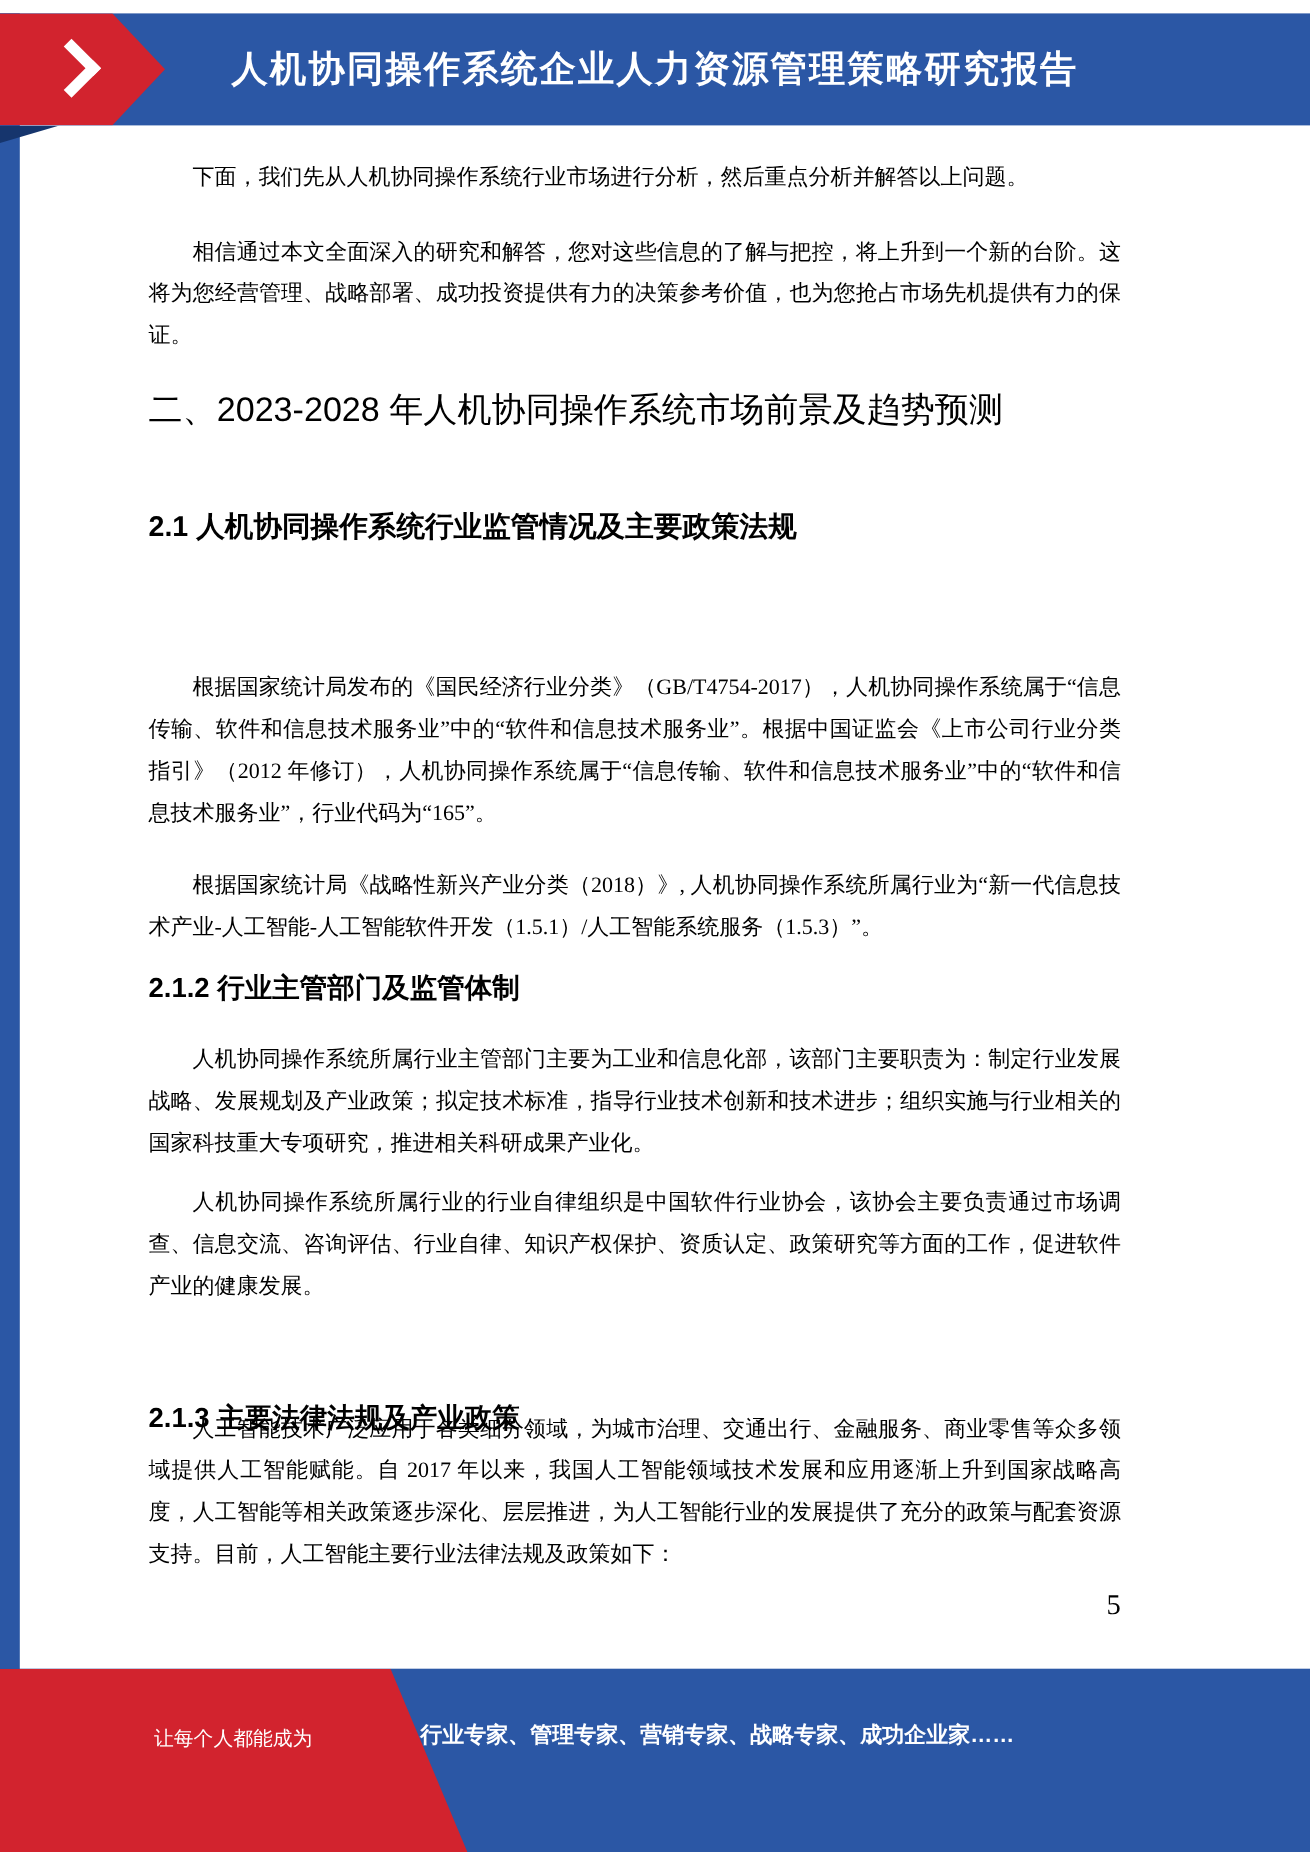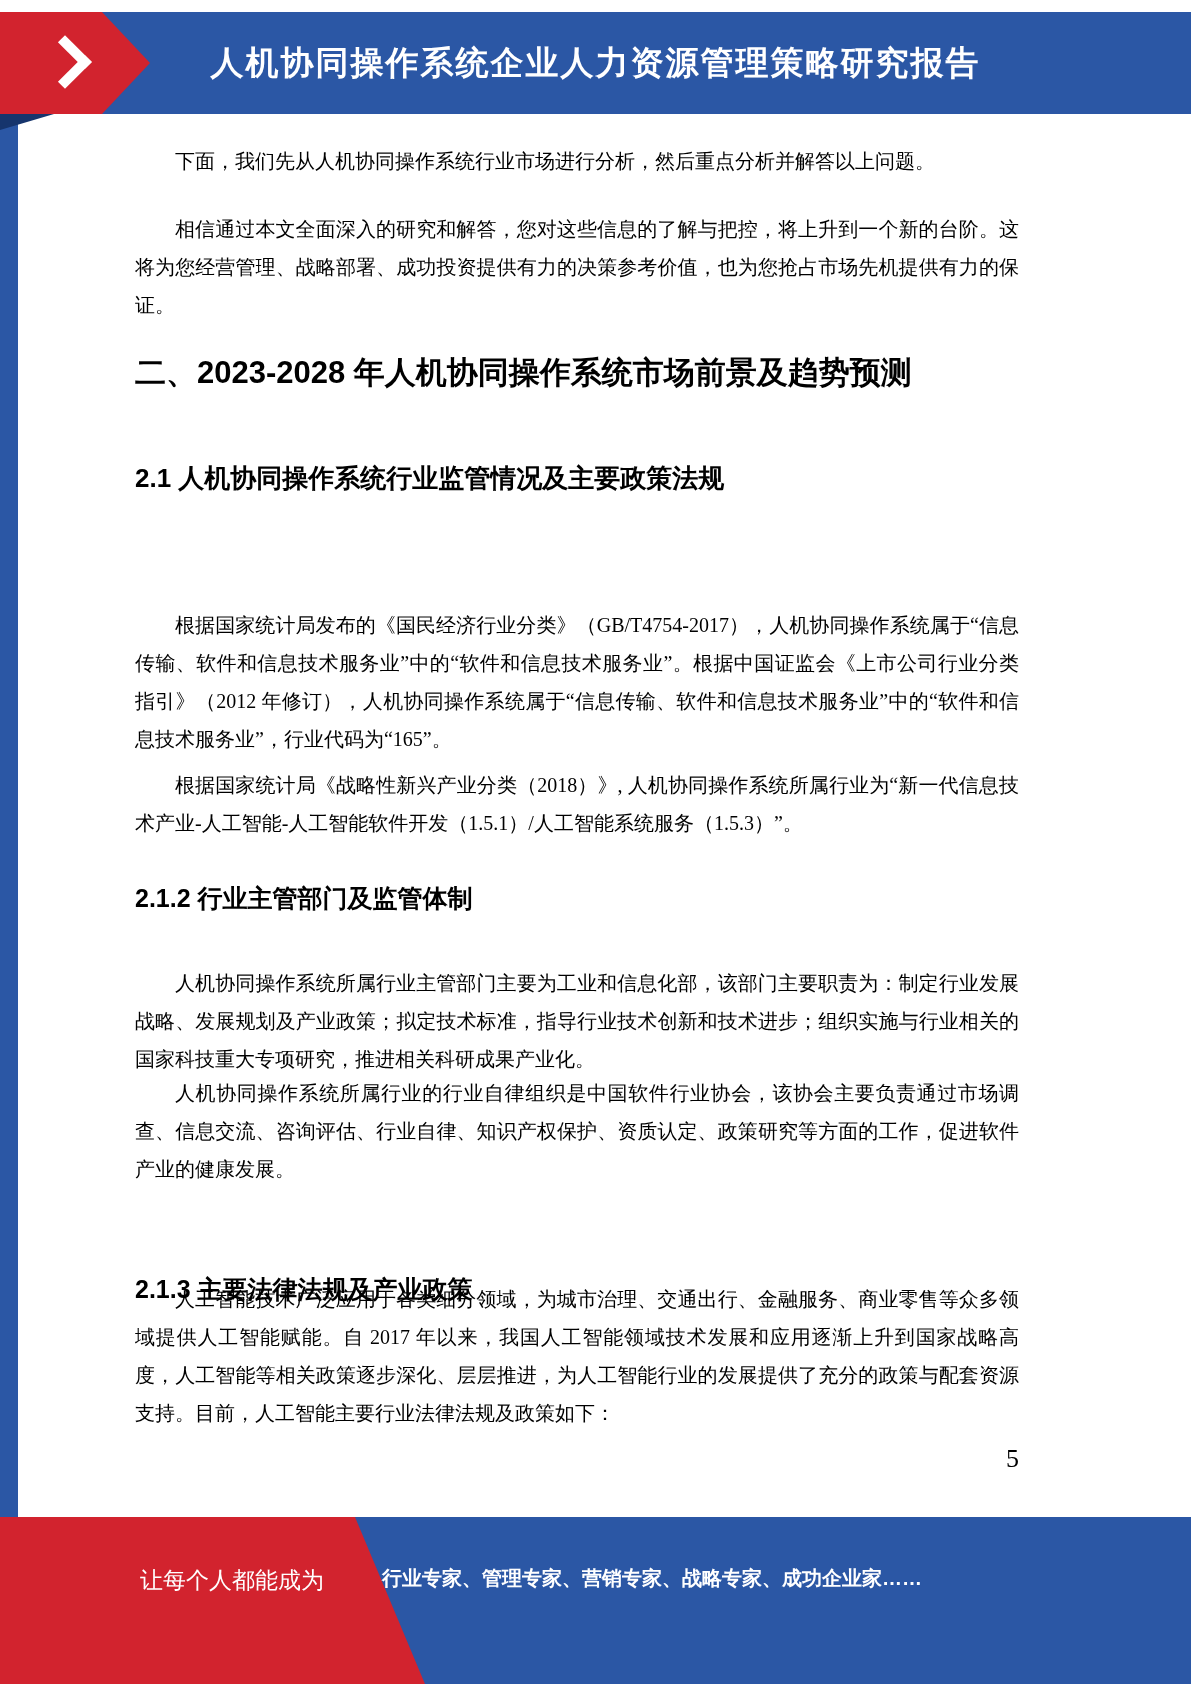--- a/index.html
+++ b/index.html
@@ -51,21 +51,21 @@
     position:absolute; left:135px; width:884px;
     z-index:2;
   }
   .para {
     font-size:20px; line-height:38px;
     text-align:justify; text-indent:2em;
     color:#000;
   }
   .h1 {
     font-family:"Liberation Sans","DejaVu Sans",sans-serif;
-    font-weight:700; font-size:31px; line-height:42px; color:#000;
+    font-weight:400; font-size:31px; line-height:42px; color:#000;
   }
   .h2 {
     font-family:"Liberation Sans","DejaVu Sans",sans-serif;
     font-weight:700; font-size:26px; line-height:36px; color:#000;
   }
   .h3 {
     font-family:"Liberation Sans","DejaVu Sans",sans-serif;
     font-weight:700; font-size:25px; line-height:36px; color:#000;
   }
   .page-number {
@@ -77,22 +77,22 @@
     position:absolute; left:0; right:0; bottom:0; height:179px;
     background:#2b57a5; z-index:3;
   }
   .footer-ribbon {
     position:absolute; left:0; top:0; bottom:0; width:430px;
     background:#d2232e;
     clip-path:polygon(0 0, 355px 0, 430px 100%, 0 100%);
   }
   .footer-slogan-left {
     position:absolute; left:140px; top:47px;
-    color:#ffffff; font-size:23px; line-height:32px;
-    font-family:Liberation Sans, sans-serif;
+    color:#ffffff; font-size:18px; line-height:32px;
+    font-family:Liberation Serif, serif;
     white-space:nowrap;
   }
   .footer-slogan-right {
     position:absolute; left:382px; top:44px;
     color:#ffffff; font-size:20px; line-height:34px;
     font-weight:700;
     font-family:"Liberation Sans","DejaVu Sans",sans-serif;
     white-space:nowrap;
   }
 </style>
@@ -112,24 +112,24 @@
   </div>
 
   <p class="block para" style="top:130px">下面，我们先从人机协同操作系统行业市场进行分析，然后重点分析并解答以上问题。</p>
   <p class="block para" style="top:198px">相信通过本文全面深入的研究和解答，您对这些信息的了解与把控，将上升到一个新的台阶。这将为您经营管理、战略部署、成功投资提供有力的决策参考价值，也为您抢占市场先机提供有力的保证。</p>
 
   <h1 class="block h1" style="top:340px">二、2023-2028 年人机协同操作系统市场前景及趋势预测</h1>
 
   <h2 class="block h2" style="top:448px">2.1 人机协同操作系统行业监管情况及主要政策法规</h2>
 
   <p class="block para" style="top:594px">根据国家统计局发布的《国民经济行业分类》（GB/T4754-2017），人机协同操作系统属于“信息传输、软件和信息技术服务业”中的“软件和信息技术服务业”。根据中国证监会《上市公司行业分类指引》（2012 年修订），人机协同操作系统属于“信息传输、软件和信息技术服务业”中的“软件和信息技术服务业”，行业代码为“165”。</p>
-  <p class="block para" style="top:754px">根据国家统计局《战略性新兴产业分类（2018）》, 人机协同操作系统所属行业为“新一代信息技术产业-人工智能-人工智能软件开发（1.5.1）/人工智能系统服务（1.5.3）”。</p>
+  <p class="block para" style="top:774px">根据国家统计局《战略性新兴产业分类（2018）》, 人机协同操作系统所属行业为“新一代信息技术产业-人工智能-人工智能软件开发（1.5.1）/人工智能系统服务（1.5.3）”。</p>
 
   <h3 class="block h3" style="top:868px">2.1.2 行业主管部门及监管体制</h3>
-  <p class="block para" style="top:952px">人机协同操作系统所属行业主管部门主要为工业和信息化部，该部门主要职责为：制定行业发展战略、发展规划及产业政策；拟定技术标准，指导行业技术创新和技术进步；组织实施与行业相关的国家科技重大专项研究，推进相关科研成果产业化。</p>
+  <p class="block para" style="top:932px">人机协同操作系统所属行业主管部门主要为工业和信息化部，该部门主要职责为：制定行业发展战略、发展规划及产业政策；拟定技术标准，指导行业技术创新和技术进步；组织实施与行业相关的国家科技重大专项研究，推进相关科研成果产业化。</p>
   <p class="block para" style="top:1062px">人机协同操作系统所属行业的行业自律组织是中国软件行业协会，该协会主要负责通过市场调查、信息交流、咨询评估、行业自律、知识产权保护、资质认定、政策研究等方面的工作，促进软件产业的健康发展。</p>
 
   <h3 class="block h3" style="top:1259px">2.1.3 主要法律法规及产业政策</h3>
   <p class="block para" style="top:1268px">人工智能技术广泛应用于各类细分领域，为城市治理、交通出行、金融服务、商业零售等众多领域提供人工智能赋能。自 2017 年以来，我国人工智能领域技术发展和应用逐渐上升到国家战略高度，人工智能等相关政策逐步深化、层层推进，为人工智能行业的发展提供了充分的政策与配套资源支持。目前，人工智能主要行业法律法规及政策如下：</p>
 
   <div class="page-number">5</div>
 
   <div class="footer">
     <div class="footer-ribbon"></div>
     <div class="footer-slogan-left">让每个人都能成为</div>

